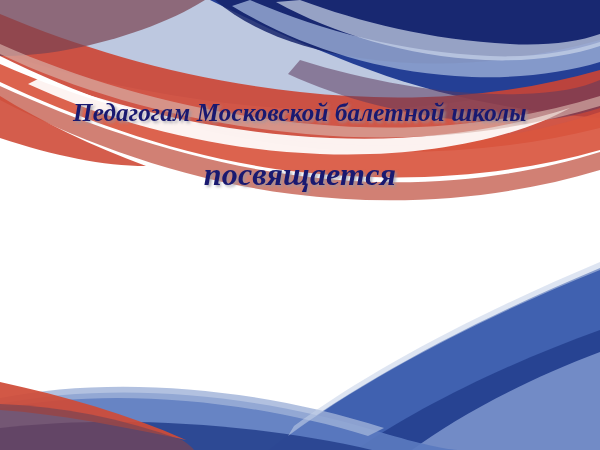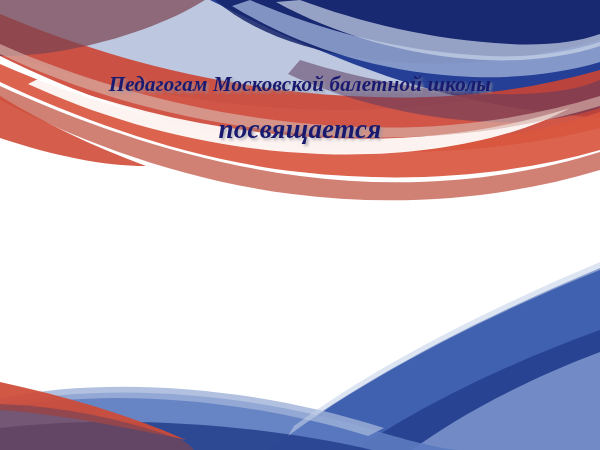--- a/index.html
+++ b/index.html
@@ -44,28 +44,28 @@
     color: #191970;
     font-weight: bold;
     font-style: italic;
     font-family: "Liberation Serif", "DejaVu Serif", serif;
     letter-spacing: 0.2px;
     white-space: nowrap;
     text-shadow: 2px 2px 3px rgba(150,150,160,0.75);
   }
 
   #title-line-1 {
-    margin-top: 68px;
-    font-size: 21px;
+    margin-top: 97px;
+    font-size: 25px;
     line-height: 32px;
   }
 
   #title-line-2 {
-    margin-top: 13px;
-    font-size: 27px;
+    margin-top: 29px;
+    font-size: 32px;
     line-height: 32px;
   }
 </style>
 </head>
 <body>
 
 <div id="slide">
 
   <svg id="backdrop" viewBox="0 0 600 450" preserveAspectRatio="none">
 

